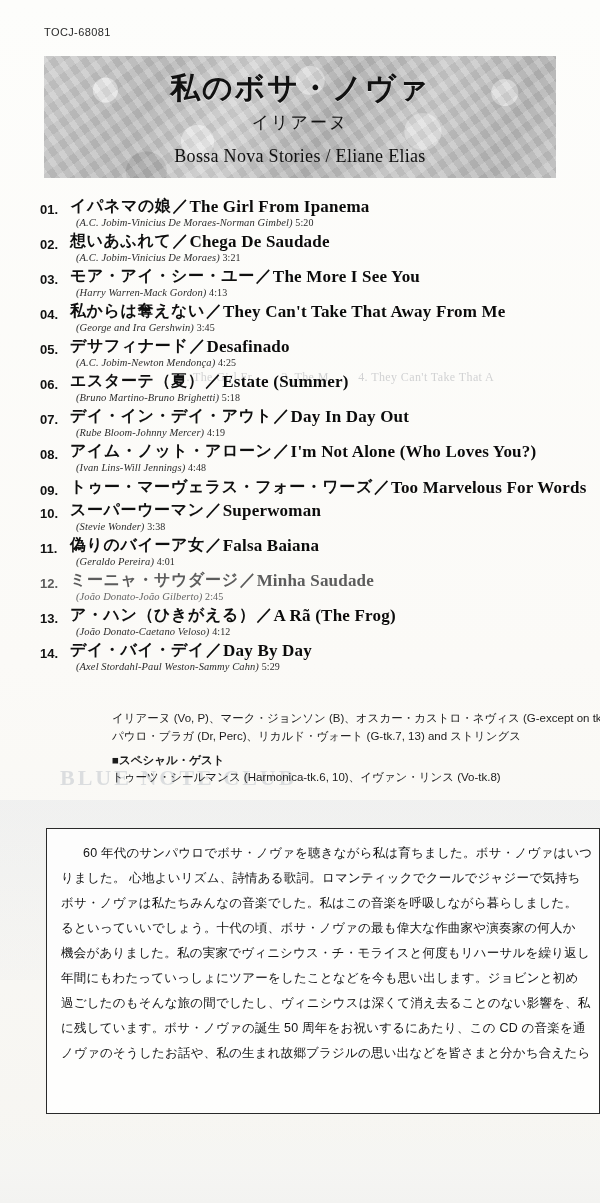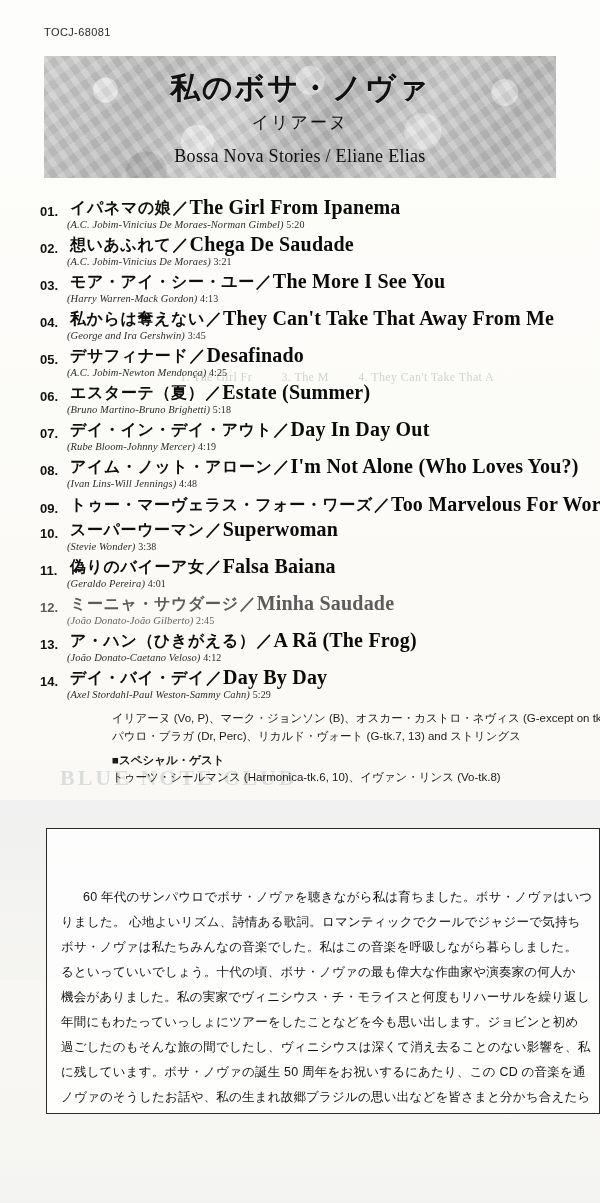--- a/index.html
+++ b/index.html
@@ -148,27 +148,27 @@
     letter-spacing: 0.6px;
     color: #0f0f0f;
   }
   .tslash {
     font-size: 16px;
     font-weight: 700;
     padding: 0 1px;
     color: #0f0f0f;
   }
   .ten {
-    font-size: 20px;
+    font-size: 17px;
     font-weight: 700;
     color: #0b0b0b;
     letter-spacing: 0.2px;
   }
   .tcredit {
-    margin-left: 27px;
+    margin-left: 36px;
     font-size: 10.5px;
     font-style: italic;
     color: #2b2b2b;
     letter-spacing: 0.1px;
     line-height: 1.15;
   }
   .ttime {
     font-style: normal;
     font-size: 10px;
   }
@@ -208,21 +208,20 @@
     background: rgba(255,255,255,0.82);
     box-sizing: border-box;
   }
   .notes-inner {
     position: absolute;
     left: 14px;
     top: 12px;
     right: 4px;
     bottom: 10px;
     overflow: hidden;
-    margin-top: 44px;
   }
   .notes p {
     margin: 0;
     font-family: "Liberation Sans", sans-serif;
     font-size: 12.5px;
     line-height: 2.0;
     color: #141414;
     letter-spacing: 0.2px;
     white-space: nowrap;
   }

